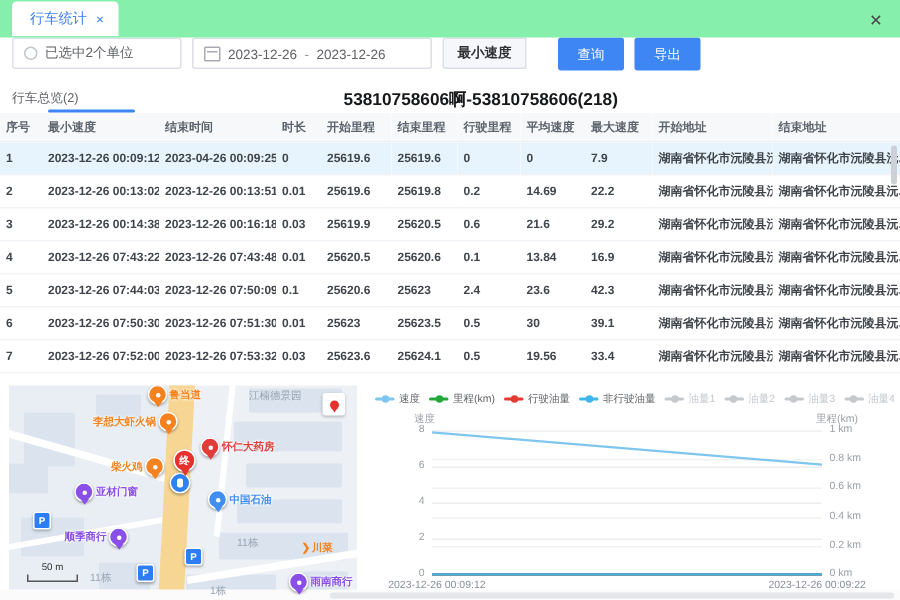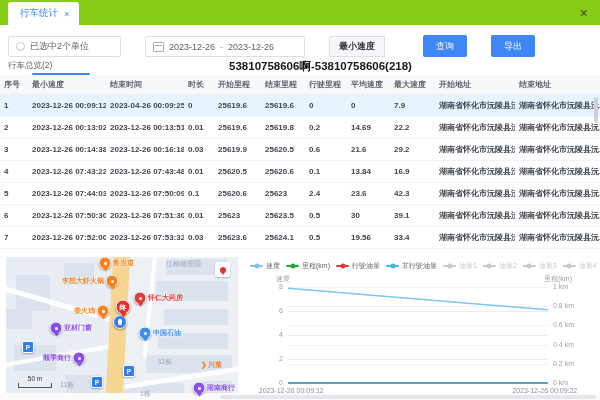--- a/index.html
+++ b/index.html
@@ -1,23 +1,23 @@
 <!DOCTYPE html>
 <html><head>
 <meta charset="utf-8">
 <style>
   html,body{margin:0;padding:0;}
   body{width:600px;height:400px;background:#fff;font-family:"Liberation Sans",sans-serif;overflow:hidden;position:relative;-webkit-font-smoothing:antialiased;}
   
-  .tabbar{height:25px;background:#84cc16;display:flex;align-items:flex-end;padding-left:8px;position:relative;}
+  .tabbar{height:25px;background:#86efac;display:flex;align-items:center;padding-left:8px;position:relative;}
   .tab{background:#fff;color:#3d7ff0;font-size:9.5px;padding:5px 10px 5px 12px;border-radius:3px 3px 0 0;display:flex;align-items:center;gap:6px;}
   .tab .x{font-size:9px;color:#3d7ff0;cursor:pointer;}
   .closeall{position:absolute;right:12px;top:6px;color:#444;font-size:14px;line-height:14px;cursor:pointer;}
   
-  .toolbar{height:32px;background:#fff;display:flex;align-items:flex-end;padding:0 8px;gap:24px;}
+  .toolbar{height:32px;background:#fff;display:flex;align-items:flex-start;padding:0 8px;gap:7px;}
   .ctrl{border:1px solid #dcdfe6;border-radius:2px;height:21px;display:flex;align-items:center;font-size:9px;color:#606266;padding:0 7px;gap:5px;background:#fff;box-sizing:border-box;}
   .unitsel{width:113px;}
   .circ{width:7px;height:7px;border:1px solid #c0c4cc;border-radius:50%;flex:0 0 auto;}
   .datebox{width:160px;}
   .cal{width:9px;height:8px;border:1px solid #a8abb2;border-radius:1px;position:relative;flex:0 0 auto;}
   .cal:before{content:"";position:absolute;left:1px;right:1px;top:2px;height:1px;background:#a8abb2;}
   .datesep{color:#909399;}
   .btngroup{display:flex;}
   .qbtn{border:1px solid #dcdfe6;background:#fff;height:21px;box-sizing:border-box;display:flex;align-items:center;padding:0 9px;font-size:9px;color:#606266;margin-left:-1px;cursor:pointer;}
   .qbtn.first{margin-left:0;color:#3d7ff0;border-radius:2px 0 0 2px;}

